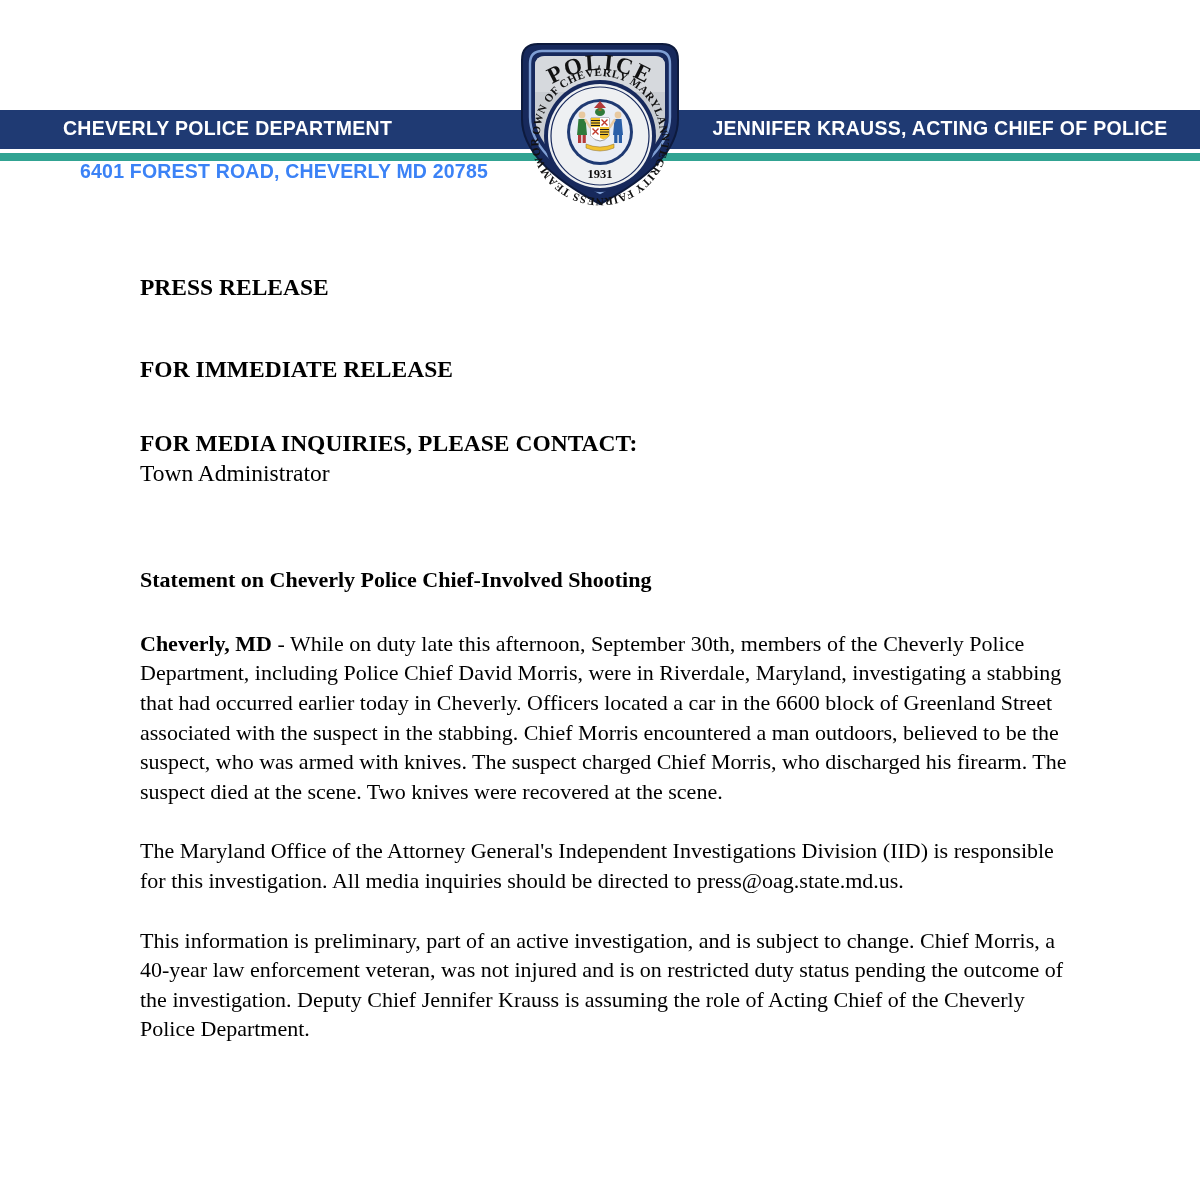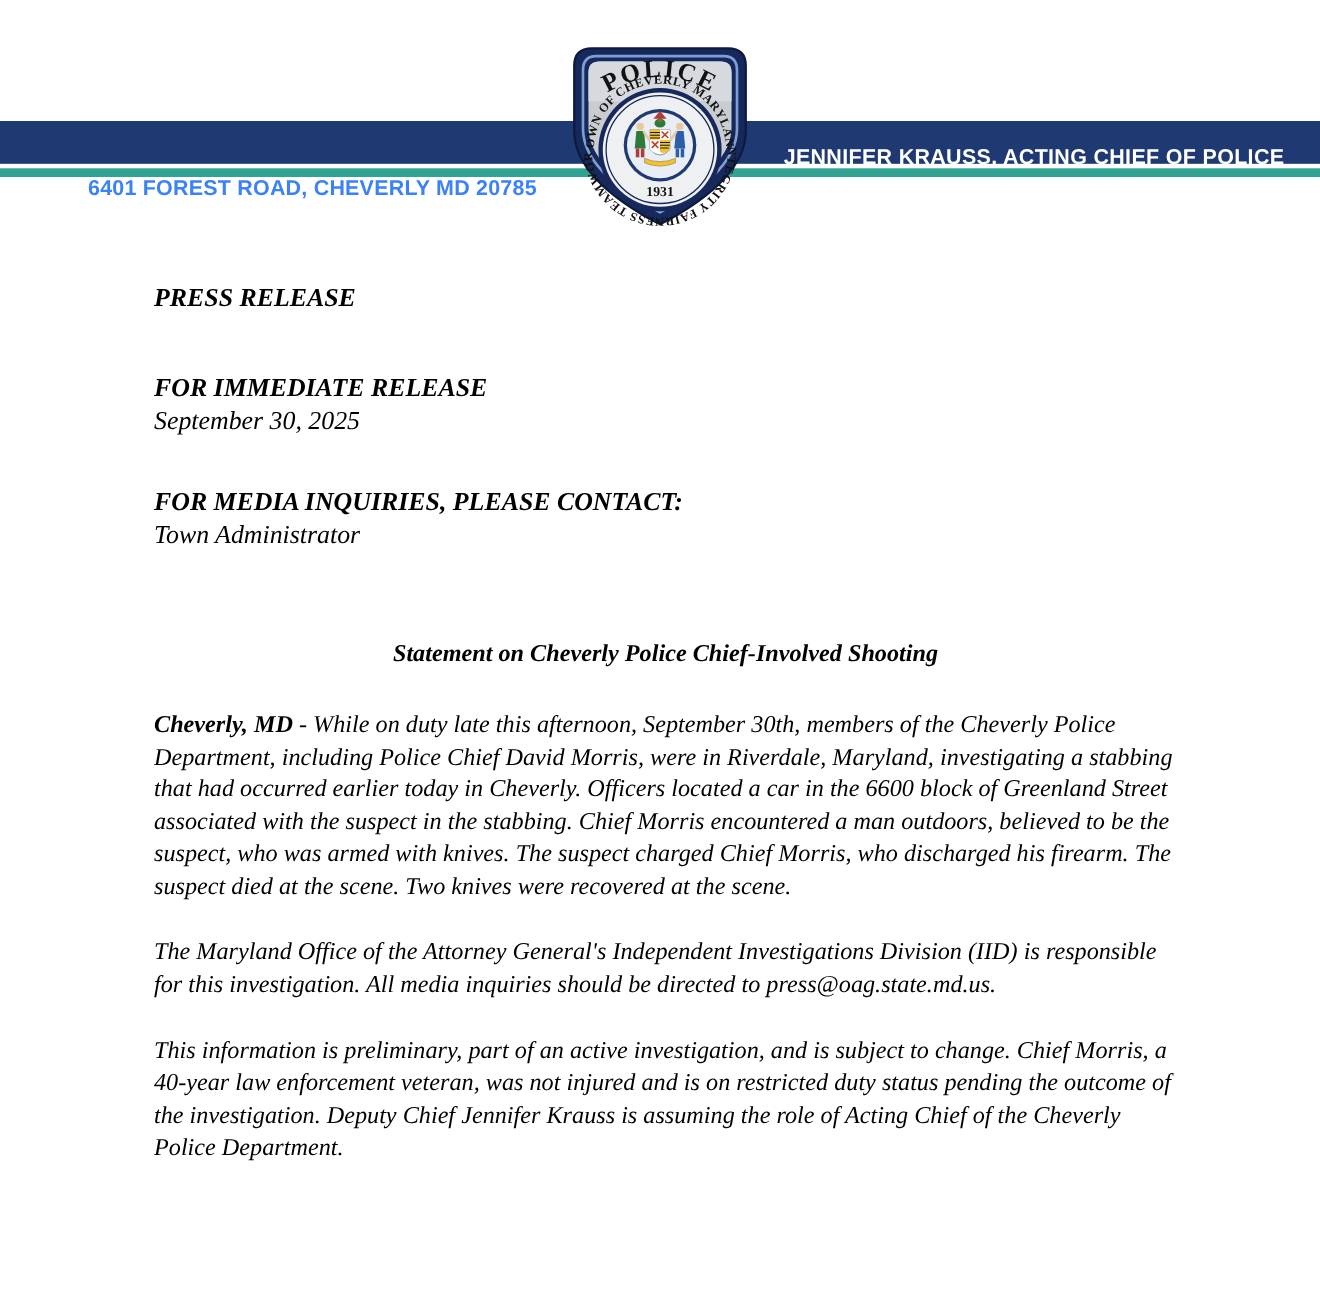--- a/index.html
+++ b/index.html
@@ -64,21 +64,20 @@
     position: absolute;
     left: 700px; top: 117px;
     width: 480px;
     text-align: center;
     font-family: "Liberation Sans", "DejaVu Sans", sans-serif;
     font-weight: bold;
     font-size: 19.5px;
     letter-spacing: 0.3px;
     color: #ffffff;
     white-space: nowrap;
-    margin-top: 15px;
   }
   .address-line {
     position: absolute;
     left: 80px; top: 160px;
     font-family: "Liberation Sans", "DejaVu Sans", sans-serif;
     font-weight: bold;
     font-size: 19.5px;
     letter-spacing: 0.2px;
     color: #3b82f6;
     white-space: nowrap;
@@ -89,23 +88,22 @@
     position: absolute;
     left: 508px; top: 32px;
     width: 184px; height: 176px;
   }
   .badge-wrap svg { display: block; }
 
   
   .doc {
     position: absolute;
     left: 140px;
-    top: 256px;
+    top: 272px;
     width: 930px;
-    font-style: italic;
   }
   .h-bold {
     font-weight: bold;
     font-size: 23.5px;
     line-height: 1.28;
     margin: 0;
   }
   .t-reg {
     font-weight: normal;
     font-size: 23.5px;
@@ -124,33 +122,33 @@
     margin: 0;
     text-align: left;
   }
   .para b { font-weight: bold; }
 
   .subhead {
     font-weight: bold;
     font-size: 22px;
     line-height: 1.3;
     margin: 0;
-    text-align: center;
   }
 </style>
 </head>
 <body>
 
 <div class="letterhead">
 
   <div class="band-navy"></div>
   <div class="band-white-gap"></div>
   <div class="band-teal"></div>
   <div class="band-teal-under"></div>
 
+  <div class="dept-name">CHEVERLY POLICE DEPARTMENT</div>
 
   <div class="chief-name">JENNIFER KRAUSS, ACTING CHIEF OF POLICE</div>
 
   <div class="address-line">6401 FOREST ROAD, CHEVERLY MD 20785</div>
 
   <div class="badge-wrap">
     <svg width="184" height="176" viewBox="0 0 184 176" xmlns="http://www.w3.org/2000/svg">
       <defs>
         <path id="arcTop" d="M 92 104 m -60 0 a 60 60 0 0 1 120 0"></path>
         <path id="arcBottom" d="M 92 104 m 62 0 a 62 62 0 0 1 -124 0"></path>
@@ -225,21 +223,20 @@
 </div>
 
 <div class="doc">
 
   <p class="h-bold blk">PRESS RELEASE</p>
 
   <div class="gap-52"></div>
 
   <p class="h-bold blk">FOR IMMEDIATE RELEASE</p>
 
-  <p class="t-reg blk">September 30, 2025</p>
 
   <div class="gap-44"></div>
 
   <p class="h-bold blk">FOR MEDIA INQUIRIES, PLEASE CONTACT:</p>
 
 
   <p class="t-reg blk">Town Administrator</p>
 
 
   <div style="height:78px"></div>

